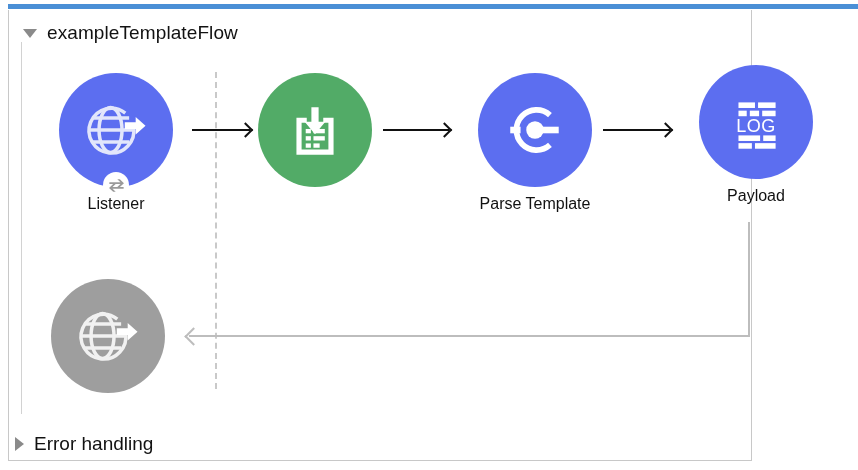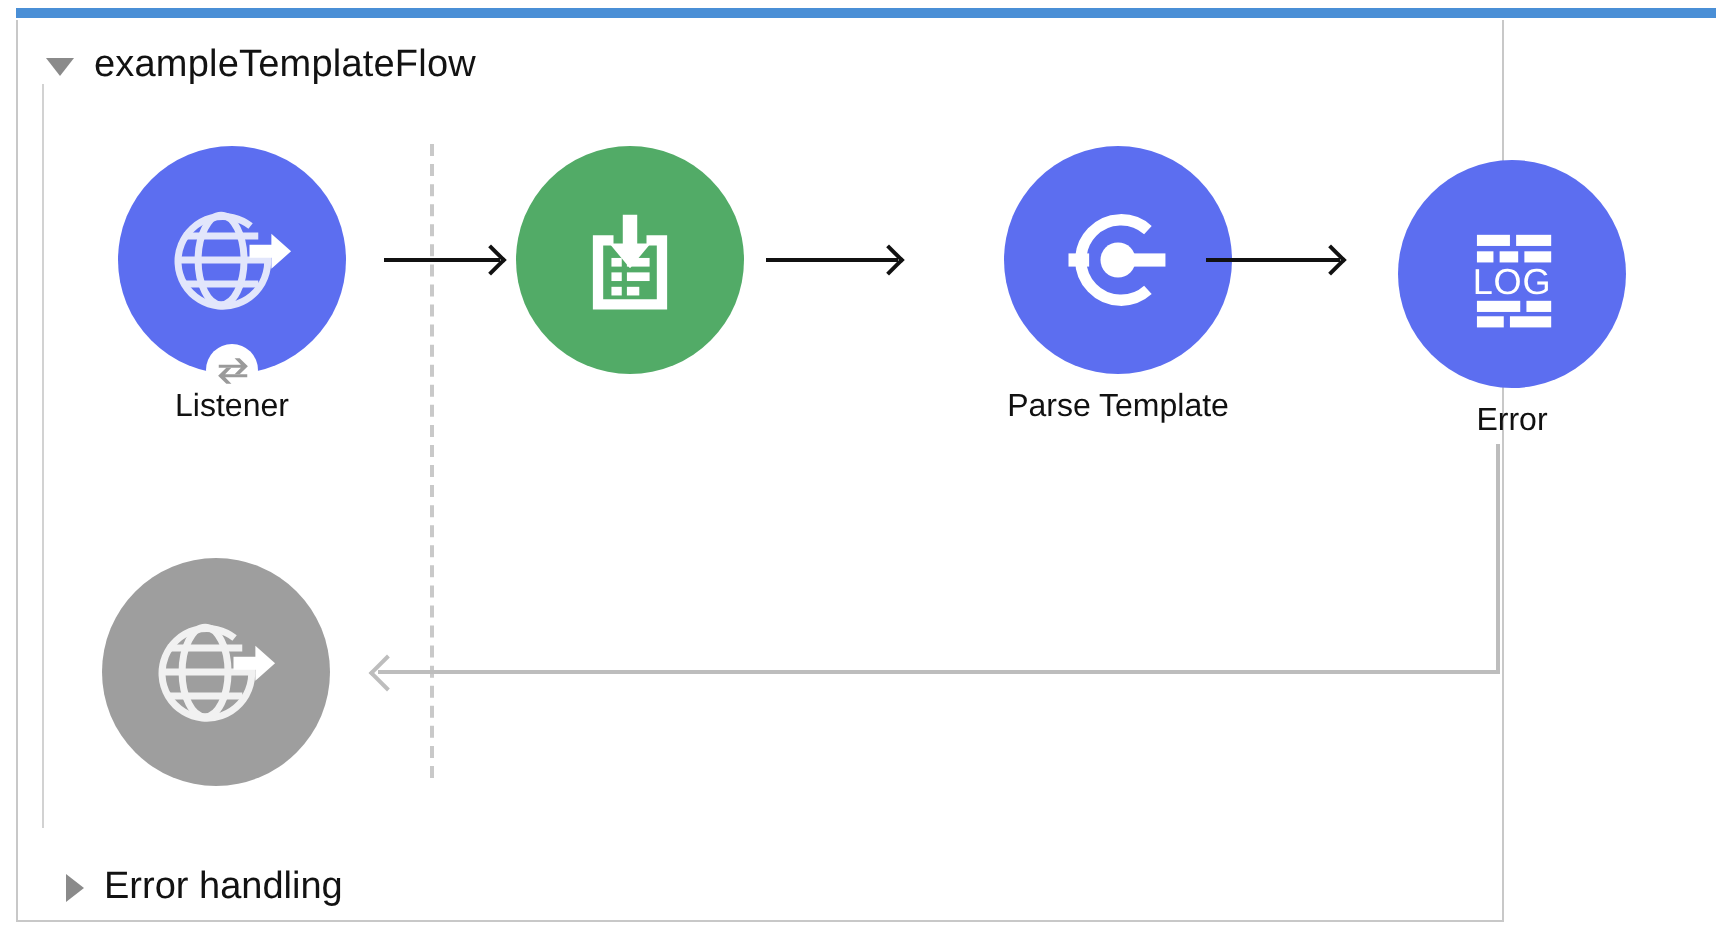--- a/index.html
+++ b/index.html
@@ -50,21 +50,21 @@
   }
 
   
   .group-rule{
     position:absolute;left:12px;top:32px;width:1px;height:372px;
     background:#d2d2d2;
   }
 
   
   .error-header{
-    position:absolute;left:24px;top:422px;
+    position:absolute;left:6px;top:422px;
     display:flex;align-items:center;gap:10px;height:24px;
   }
   .error-title{font-size:19px;color:#121212;}
 
   
   .dashed-sep{
     position:absolute;left:206px;top:62px;width:0;height:317px;
     border-left:2px dashed #c9c9c9;
   }
 
@@ -172,54 +172,54 @@
             <rect x="30.5" y="31" width="11" height="4.2" fill="#ffffff"></rect>
             <rect x="30.5" y="38" width="11" height="4.2" fill="#ffffff"></rect>
             <rect x="30.5" y="45" width="6" height="4.2" fill="#ffffff"></rect>
           </svg>
         </span>
       </div>
     </div>
 
     <div class="arrow" style="left:374px;top:119px;width:66px;"></div>
 
-    <div class="node" style="left:469px;top:63px;margin-left:24px;">
+    <div class="node" style="left:469px;top:63px;">
       <div class="circle c-blue">
         <span>
           <svg width="66" height="66" viewBox="0 0 64 64">
             <path d="M46.5 17.5A19.5 19.5 0 1 0 46.5 46.5" fill="none" stroke="#ffffff" stroke-width="5.5" stroke-linecap="butt"></path>
             <circle cx="32" cy="32" r="8.5" fill="#ffffff"></circle>
             <rect x="8" y="28.8" width="10" height="6.4" fill="#ffffff"></rect>
             <rect x="38" y="28.8" width="17" height="6.4" fill="#ffffff"></rect>
           </svg>
         </span>
       </div>
       <div class="node-label">Parse Template</div>
     </div>
 
     <div class="arrow" style="left:594px;top:119px;width:67px;"></div>
 
-    <div class="node" style="left:690px;top:70px;">
+    <div class="node" style="left:690px;top:55px;">
       <div class="circle c-blue">
         <span>
           <svg width="66" height="66" viewBox="0 0 64 64">
             <rect x="15" y="13" width="16" height="5.4" fill="#ffffff"></rect>
             <rect x="34" y="13" width="17" height="5.4" fill="#ffffff"></rect>
             <rect x="15" y="21" width="8" height="5.4" fill="#ffffff"></rect>
             <rect x="26" y="21" width="9" height="5.4" fill="#ffffff"></rect>
             <rect x="38" y="21" width="13" height="5.4" fill="#ffffff"></rect>
             <text x="32" y="41.5" text-anchor="middle" font-family="Liberation Sans, sans-serif" font-size="17.5" fill="#ffffff" letter-spacing="0.4">LOG</text>
             <rect x="15" y="45" width="21" height="5.4" fill="#ffffff"></rect>
             <rect x="39" y="45" width="12" height="5.4" fill="#ffffff"></rect>
             <rect x="15" y="52.5" width="13" height="5.4" fill="#ffffff"></rect>
             <rect x="31" y="52.5" width="20" height="5.4" fill="#ffffff"></rect>
           </svg>
         </span>
       </div>
-      <div class="node-label">Error</div>
+      <div class="node-label">Payload</div>
     </div>
 
     <div class="ret-v" style="left:739px;top:212px;height:114px;"></div>
     <div class="ret-h" style="left:180px;top:325px;width:561px;"></div>
     <div class="ret-head" style="left:178px;top:320px;"></div>
 
     <div class="node" style="left:42px;top:269px;">
       <div class="circle c-grey">
         <span>
           <svg width="70" height="70" viewBox="0 0 64 64">

